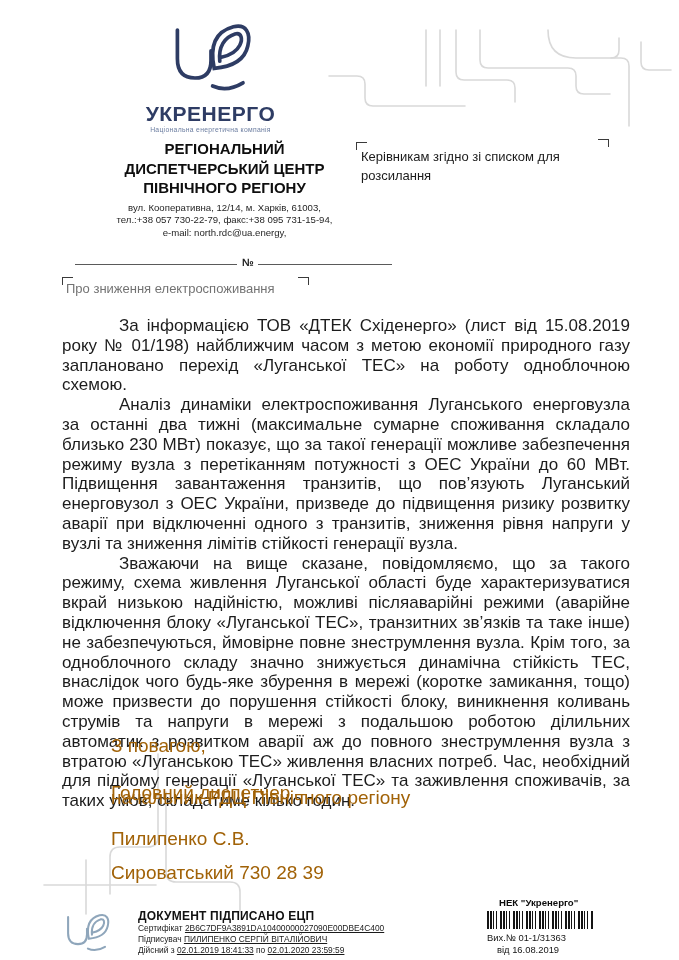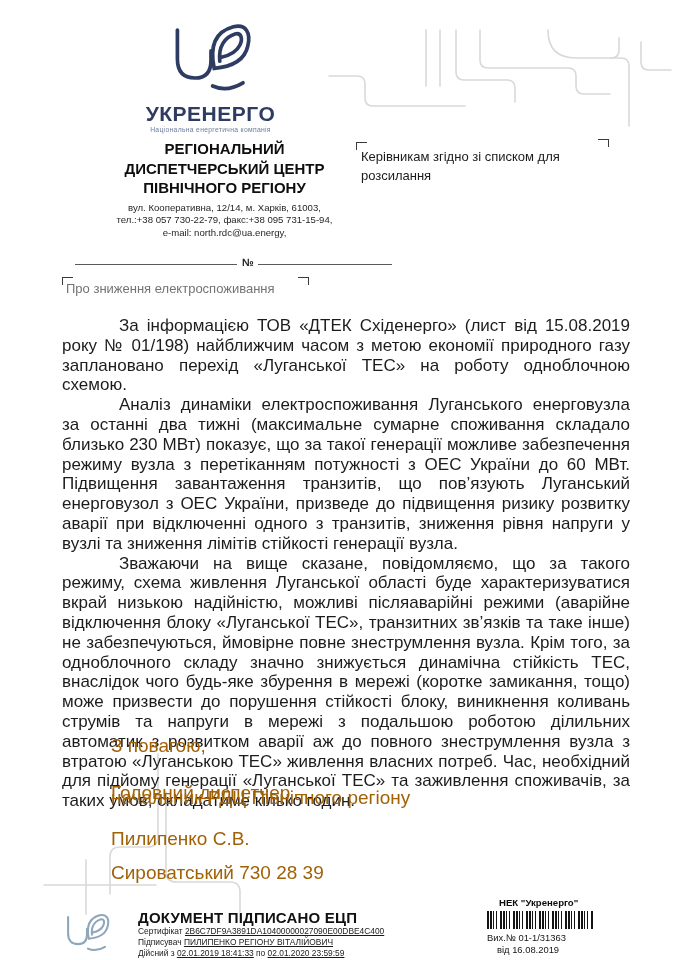--- a/index.html
+++ b/index.html
@@ -30,21 +30,21 @@
   
   .addressee{left:361px;top:147px;width:245px;font-size:13px;line-height:19px;color:#1b1b1b;}
   .subject{left:66px;top:281px;font-size:13px;color:#737373;}
   
   .body-text{left:62px;top:308px;width:568px;font-size:17px;line-height:19.8px;
     text-align:justify;color:#1c1c1c;margin-top:8px;}
   .body-text p{margin:0;text-indent:57px;}
   
   .closing-item{left:111px;font-size:19px;color:#a16207;}
   
-  .f-title{font-size:15px;font-weight:bold;color:#111;letter-spacing:.2px;}
+  .f-title{font-size:12px;font-weight:bold;color:#111;letter-spacing:.2px;}
   .f-line{font-size:8.4px;color:#1a1a1a;line-height:11.2px;}
   .f-line .u{text-decoration:underline;}
   .stamp-org{font-size:9.6px;font-weight:bold;color:#0d0d0d;}
   .barcode{width:106px;height:18px;
     background:repeating-linear-gradient(90deg,#141414 0 2px,#fff 2px 3px,#141414 3px 5px,#fff 5px 6px,#141414 6px 7px,#fff 7px 9px,#141414 9px 10px,#fff 10px 13px);}
   .stamp-num{font-size:9.4px;color:#141414;}
 </style>
 </head>
 <body>
 
@@ -121,21 +121,21 @@
     <path class="logo-stroke-light" d="M 62 80 Q 80 88 100 76"></path>
   </svg>
   <div class="abs" style="left:138px;top:909px;width:330px;">
     <div class="f-title">ДОКУМЕНТ ПІДПИСАНО ЕЦП</div>
     <div class="f-line">
       <span>Сертифікат</span>
       <span class="u">2B6C7DF9A3891DA10400000027090E00DBE4C400</span>
     </div>
     <div class="f-line">
       <span>Підписувач</span>
-      <span class="u">ПИЛИПЕНКО РЕГІОНУ ВІТАЛІЙОВИЧ</span>
+      <span class="u">ПИЛИПЕНКО СЕРГІЙ ВІТАЛІЙОВИЧ</span>
     </div>
     <div class="f-line">
       <span>Дійсний з</span>
       <span class="u">02.01.2019 18:41:33</span>
       <span>по</span>
       <span class="u">02.01.2020 23:59:59</span>
     </div>
   </div>
 
   <div class="abs" style="left:487px;top:897px;width:180px;">

